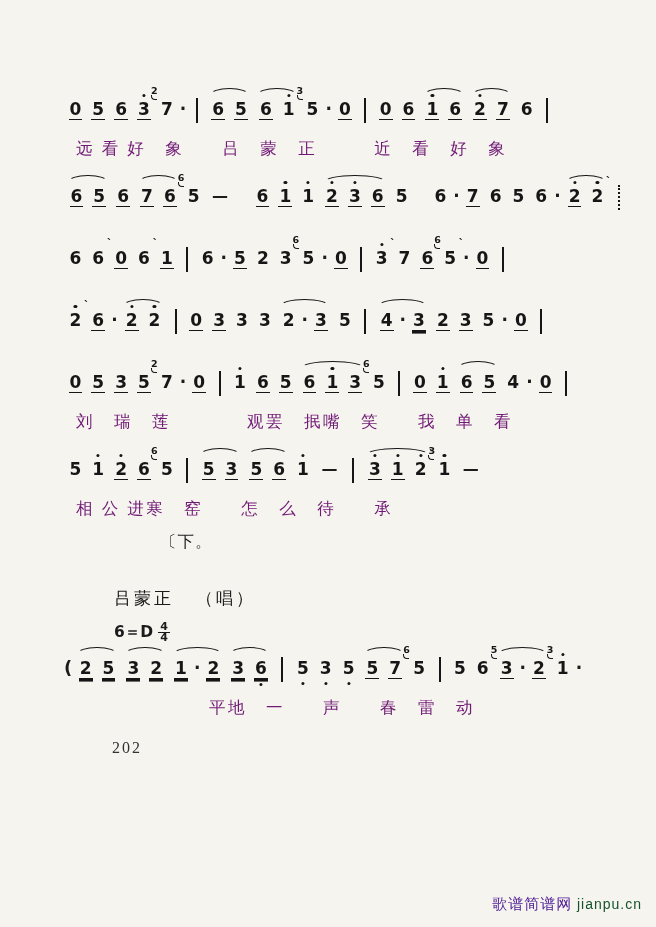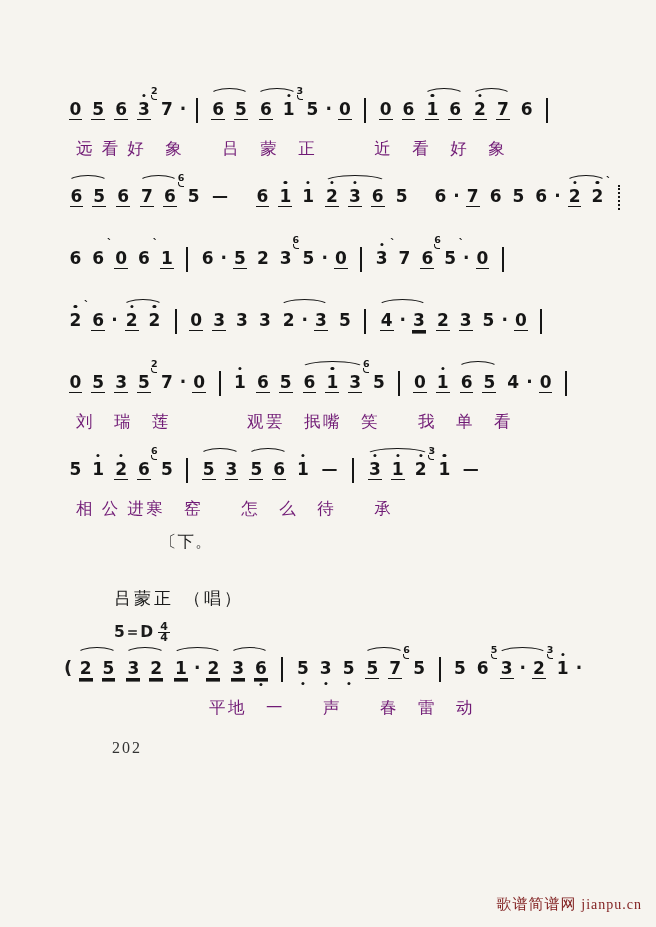--- a/index.html
+++ b/index.html
@@ -29,31 +29,31 @@
   .bar.dashed{width:0;background:none;border-left:2px dotted #161616;}
   .dot{font-family:"DejaVu Sans", sans-serif;font-weight:bold;font-size:17px;line-height:20px;margin:0 1.5px;}
   .dash{font-family:"DejaVu Sans", sans-serif;font-weight:bold;font-size:16px;line-height:20px;margin:0 7px;}
   .paren{font-family:"DejaVu Sans", sans-serif;font-weight:bold;font-size:18px;line-height:20px;margin-right:1px;}
   .grp{position:relative;display:inline-flex;margin:0 1px;}
   .grp::before{content:"";position:absolute;top:-11px;left:3px;right:3px;height:12px;
                border:1.4px solid;border-color:#161616 transparent transparent transparent;border-radius:50%;}
   .lyrics{font-size:16.5px;white-space:pre;margin:3px 0 0 12px;letter-spacing:2.5px;color:#701a75;}
   
   .continuation{margin:2px 0 0 96px;font-size:16.5px;letter-spacing:1px;}
-  .singer-line{display:flex;gap:10px;font-size:17px;margin:34px 0 12px 50px;letter-spacing:3px;align-items:flex-end;}
+  .singer-line{display:flex;gap:22px;font-size:17px;margin:34px 0 12px 50px;letter-spacing:3px;align-items:flex-end;}
   .keyline{margin:0 0 0 50px;font-family:"DejaVu Sans", sans-serif;font-weight:bold;font-size:15.5px;
            display:flex;align-items:center;}
   .fraction{display:inline-flex;flex-direction:column;align-items:center;margin-left:5px;
             font-size:11px;line-height:10px;font-weight:bold;}
   .fraction .top{border-bottom:1.4px solid #161616;padding:0 2px;}
   .fraction .bottom{padding:0 2px;}
   .pagenum{margin:20px 0 0 48px;font-size:16px;letter-spacing:2px;color:#333;}
   .watermark{position:absolute;right:14px;bottom:13px;font-size:15px;letter-spacing:1px;}
-  .watermark .site{color:#7f1d1d;}
-  .watermark .domain{color:#7f1d1d;font-family:Liberation Serif, serif;font-size:14px;}
+  .watermark .site{color:#4c1d95;}
+  .watermark .domain{color:#14532d;font-family:Liberation Sans, sans-serif;font-size:14px;}
 </style>
 </head>
 <body>
 
 <div class="page">
 
   <div id="systems-a">
       <div class="system">
         <div class="noterow">
           <span class="note u1"><span class="mn">0</span></span>
@@ -253,21 +253,21 @@
     </div>
 
   <div class="continuation">〔下。</div>
 
   <div class="singer-line">
     <span>吕蒙正</span>
     <span>（唱）</span>
   </div>
 
   <div class="keyline">
-    <span>5＝D</span>
+    <span>6＝D</span>
     <span class="fraction">
       <span class="top">4</span>
       <span class="bottom">4</span>
     </span>
   </div>
 
   <div id="systems-b">
       <div class="system">
         <div class="noterow">
           <span class="paren">(</span>

